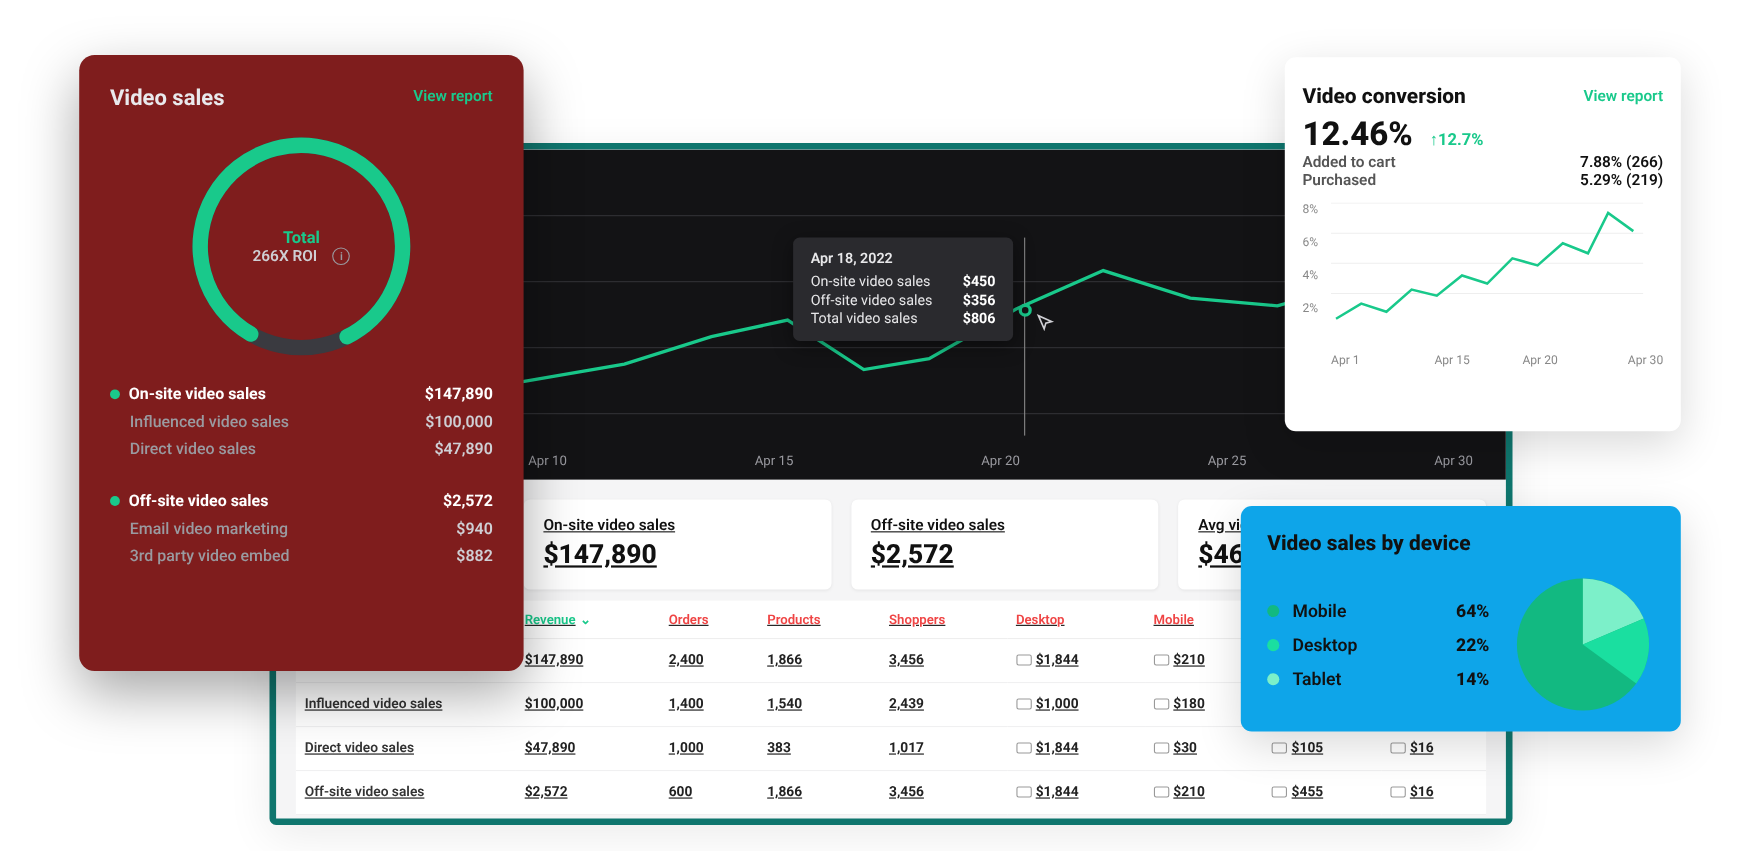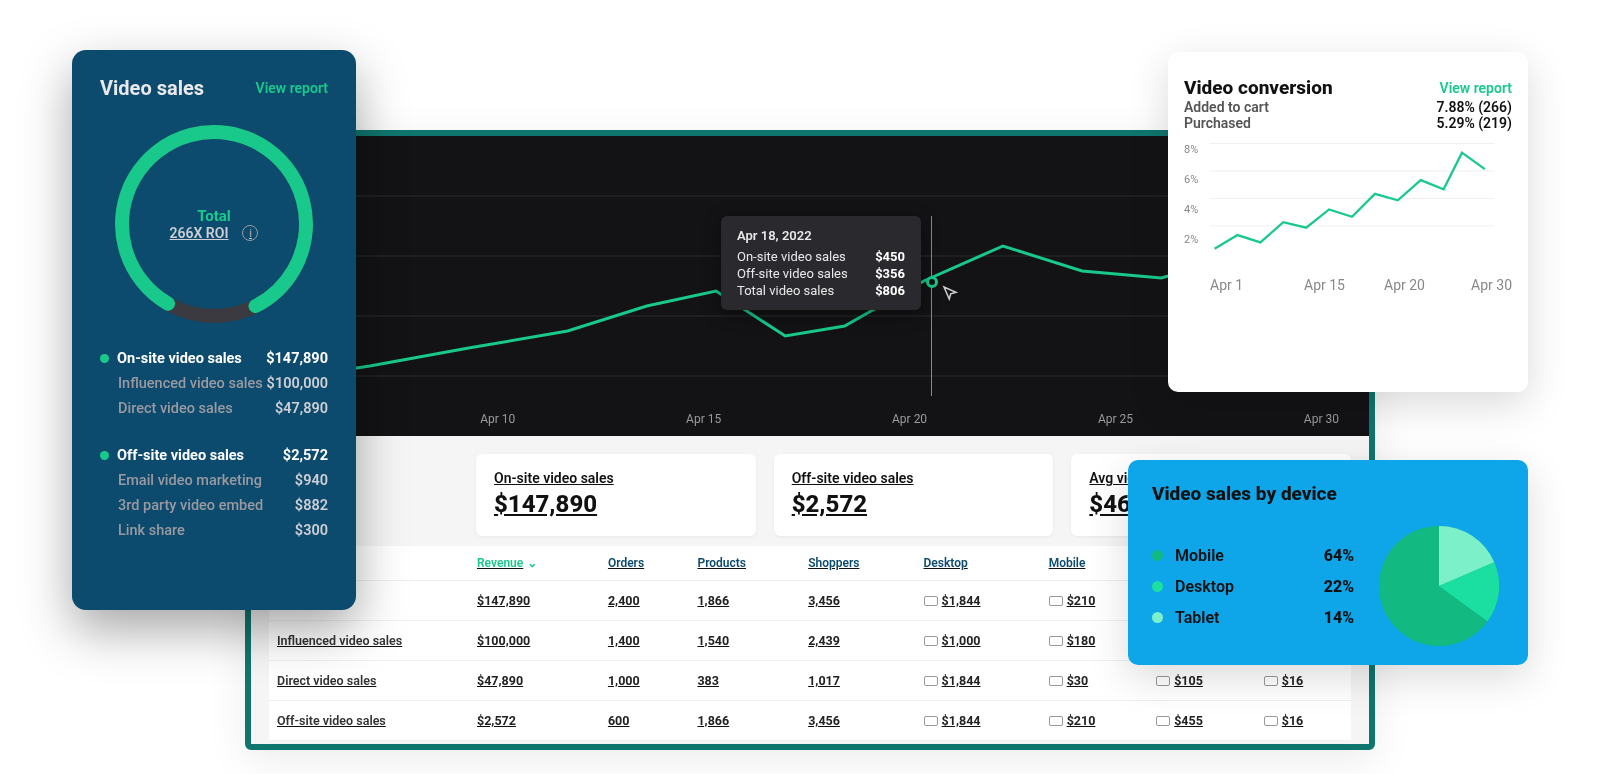--- a/index.html
+++ b/index.html
@@ -34,42 +34,42 @@
     background:#131315;border:3px solid #19c98b;}
 
   .cards-row{display:flex;gap:18px;padding:18px 18px 10px 225px;}
   .mini-card{background:#fff;border-radius:6px;padding:16px 18px 18px;flex:1;
     box-shadow:0 1px 3px rgba(0,0,0,.06);}
   .mini-card .mc-label{font-size:14px;font-weight:600;color:#111;}
   .mini-card .mc-value{font-size:24px;font-weight:800;margin-top:4px;}
 
   .table-wrap{padding:0 18px 0 18px;}
   table{width:100%;border-collapse:collapse;font-size:12.5px;background:#fff;}
-  thead th{color:#0c4a6e;font-weight:600;text-align:left;padding:10px 8px;border-bottom:1px solid #eee;font-size:12px;}
+  thead th{color:#ef4444;font-weight:600;text-align:left;padding:10px 8px;border-bottom:1px solid #eee;font-size:12px;}
   thead th.sort{color:#19c98b;cursor:pointer;}
   tbody td{padding:12px 8px;border-bottom:1px solid #f0f0f1;font-weight:700;color:#222;}
   tbody td.rowlabel{font-weight:600;color:#333;}
   .dev-ico{display:inline-block;width:14px;height:10px;border:1.4px solid #999;border-radius:2px;margin-right:4px;vertical-align:-1px;}
   .caret{display:inline-block;margin-left:4px;}
 
   
   .card-dark{
-    position:absolute;left:72px;top:50px;width:284px;height:560px;
-    background:#0c4a6e;border-radius:14px;color:#e9e9ec;padding:26px 28px;
+    position:absolute;left:72px;top:50px;width:404px;height:560px;
+    background:#7f1d1d;border-radius:14px;color:#e9e9ec;padding:26px 28px;
     box-shadow:0 20px 50px rgba(0,0,0,.35);
   }
   .card-dark .hd{display:flex;justify-content:space-between;align-items:center;margin-bottom:14px;}
   .card-dark h2{font-size:20px;font-weight:700;}
   .link-g{color:#19c98b;font-weight:600;font-size:14px;cursor:pointer;}
   .donut{position:relative;width:220px;height:220px;margin:6px auto 12px;}
   .donut .center{position:absolute;inset:0;display:flex;flex-direction:column;
     align-items:center;justify-content:center;}
   .donut .c-label{color:#19c98b;font-size:15px;font-weight:700;}
   .donut .c-val{color:#19c98b;font-size:36px;font-weight:800;margin:2px 0 6px;}
-  .donut .c-roi{color:#cfcfd4;font-size:14px;font-weight:600;display:flex;gap:14px;text-decoration:underline;}
+  .donut .c-roi{color:#cfcfd4;font-size:14px;font-weight:600;display:flex;gap:14px;}
   .info-i{display:inline-flex;width:16px;height:16px;border:1.4px solid #9a9aa0;border-radius:50%;
     align-items:center;justify-content:center;font-size:10px;color:#9a9aa0;}
   .st-row{display:flex;justify-content:space-between;font-size:14.5px;padding:4px 0;}
   .st-row.head{font-weight:700;color:#fff;margin-top:10px;}
   .st-row.head .dot{width:9px;height:9px;border-radius:50%;background:#19c98b;margin-right:8px;display:inline-block;}
   .st-row.sub{color:#9a9aa0;padding-left:18px;font-weight:500;}
   .st-row .v{font-weight:700;color:#fff;}
   .st-row.sub .v{color:#cfcfd4;font-weight:600;}
 
   
@@ -79,21 +79,21 @@
     box-shadow:0 12px 40px rgba(0,0,0,.15);
   }
   .card-conv .hd{display:flex;justify-content:space-between;align-items:center;}
   .card-conv h2{font-size:19px;font-weight:800;}
   .big-pct{font-size:30px;font-weight:800;margin-top:6px;}
   .delta{color:#19c98b;font-weight:700;font-size:15px;margin-left:8px;}
   .kv{display:flex;justify-content:space-between;font-size:14px;font-weight:600;}
   .kv .k{color:#555;}
   .conv-chart{position:relative;height:150px;margin-top:12px;}
   .conv-chart .yt{position:absolute;left:0;font-size:11px;color:#888;}
-  .conv-chart .xt{position:absolute;bottom:0;font-size:14px;color:#888;}
+  .conv-chart .xt{position:absolute;bottom:0;font-size:11px;color:#888;}
 
   
   .card-dev{
     position:absolute;right:72px;top:460px;width:400px;height:205px;
     background:#0ea5e9;border-radius:10px;padding:22px 24px;
     box-shadow:0 12px 40px rgba(0,0,0,.15);
   }
   .card-dev h2{font-size:19px;font-weight:800;margin-bottom:16px;}
   .dev-body{display:flex;gap:20px;align-items:center;}
   .dev-list{flex:1;}
@@ -269,31 +269,31 @@
   </div>
   <div id="offsite-rows">
       <div class="st-row sub">
         <span>Email video marketing</span>
         <span class="v">$940</span>
       </div>
       <div class="st-row sub">
         <span>3rd party video embed</span>
         <span class="v">$882</span>
       </div>
-      <div class="st-row sub">
-        <span>Link share</span>
-        <span class="v">$300</span>
-      </div>
     </div>
 </div>
 
 <div class="card-conv">
   <div class="hd">
     <h2>Video conversion</h2>
     <a class="link-g">View report</a>
+  </div>
+  <div class="big-pct">
+    <span>12.46%</span>
+    <span class="delta">↑<span>12.7%</span></span>
   </div>
   <div class="kv">
     <span class="k">Added to cart</span>
       <span>7.88% (266)</span>
   </div>
   <div class="kv">
     <span class="k">Purchased</span>
       <span>5.29% (219)</span>
   </div>
   <div class="conv-chart">

